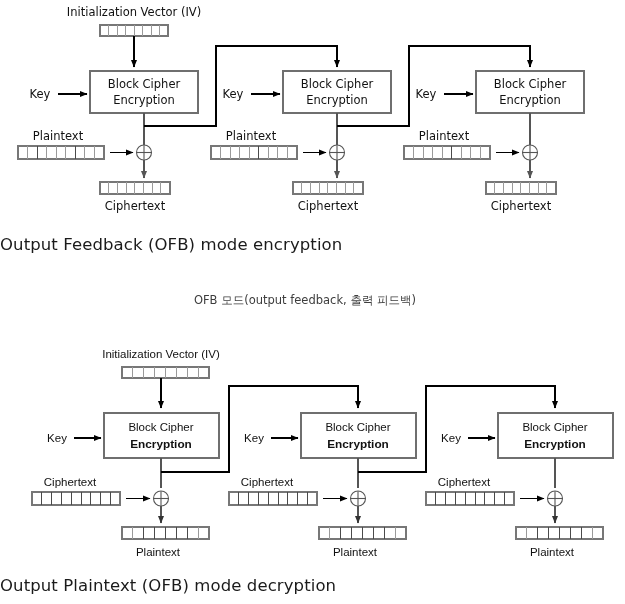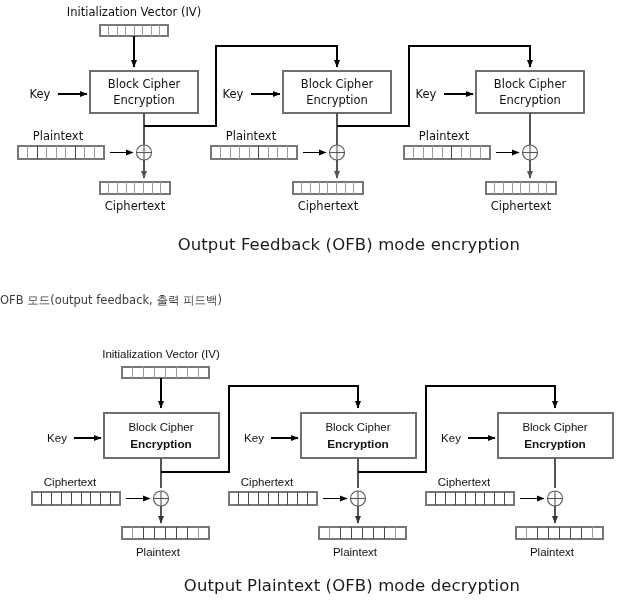--- a/index.html
+++ b/index.html
@@ -90,33 +90,33 @@
     font-size: 11.8px;
     font-weight: bold;
   }
   .t-label-narrow {
     font-family: "Liberation Sans", sans-serif;
     font-size: 11.5px;
   }
   .caption {
     position: absolute;
     width: 512px;
-    text-align: right;
+    text-align: left;
     font-family: "DejaVu Sans", sans-serif;
     font-size: 16.5px;
     color: #1a1a1a;
     letter-spacing: 0.1px;
-    padding-left: 8px;
   }
   #caption-top { top: 235px; }
   #caption-bottom { top: 576px; }
   #korean-note {
     position: absolute;
     top: 293px;
     width: 610px;
+    text-align: center;
     font-family: "DejaVu Sans", sans-serif;
     font-size: 11.5px;
     color: #3d3d3d;
   }
 </style>
 </head>
 <body>
 
 <div id="stage">
 

